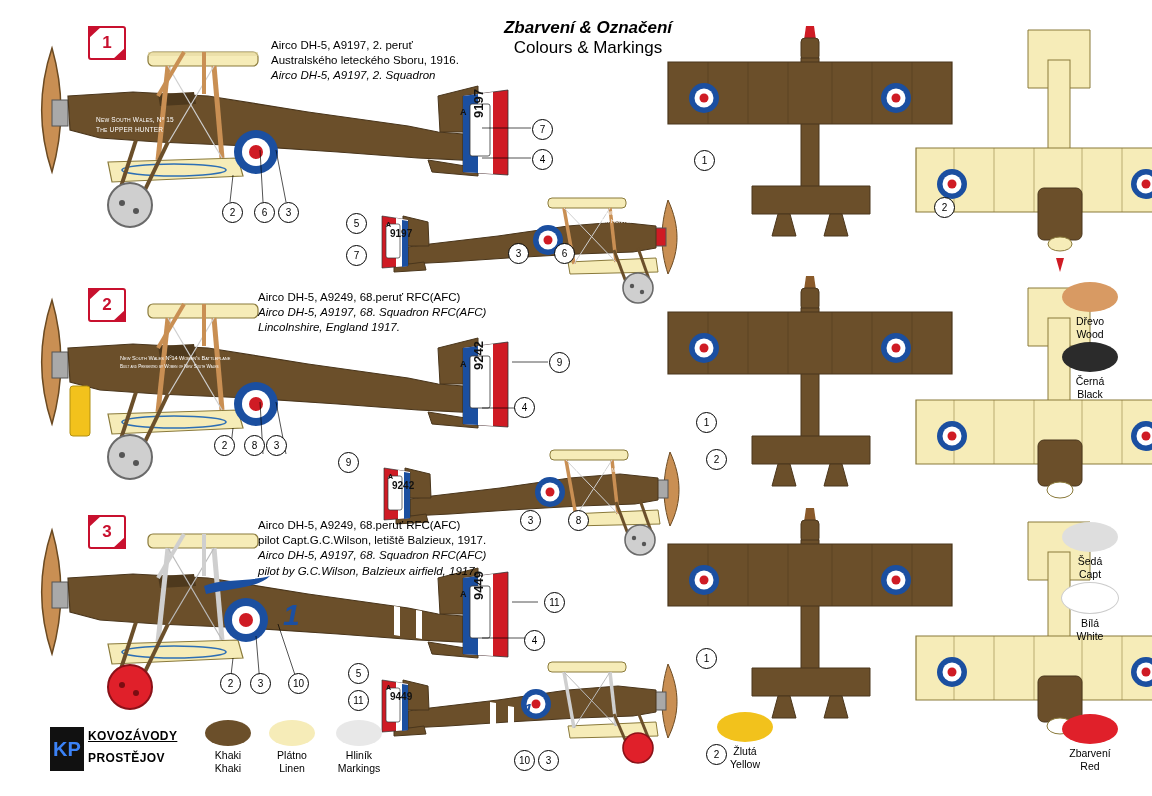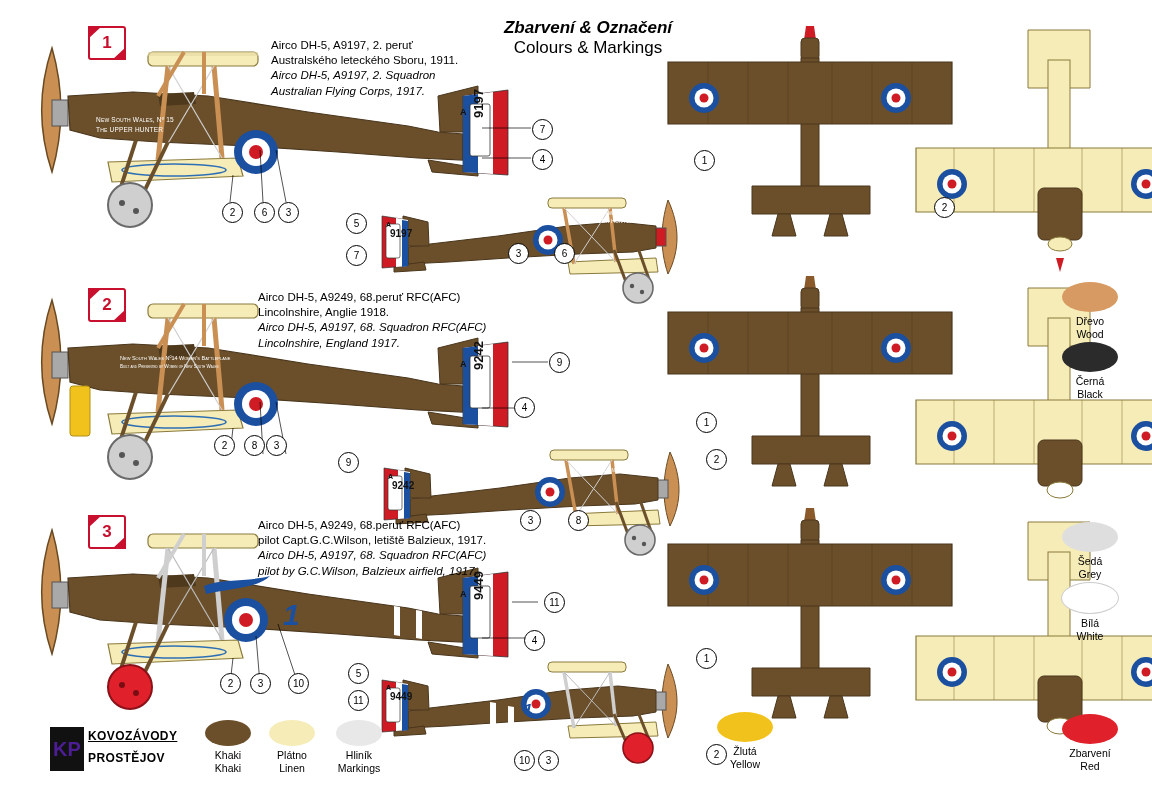--- a/index.html
+++ b/index.html
@@ -40,21 +40,21 @@
   .sw-oval{width:56px;height:30px;border-radius:50%;}
   .sw-small{width:46px;height:26px;border-radius:50%;}
 
   
   .callout{position:absolute;width:19px;height:19px;border-radius:50%;border:1px solid #000;
            background:#fff;font-size:10px;display:flex;align-items:center;justify-content:center;}
 
   
   .logo{position:absolute;left:42px;top:727px;width:150px;height:46px;}
   .logo .box{position:absolute;left:0;top:0;width:34px;height:44px;background:#111;}
-  .logo .kp{position:absolute;left:3px;top:4px;width:28px;height:36px;color:#4c1d95;
+  .logo .kp{position:absolute;left:3px;top:4px;width:28px;height:36px;color:#3b82f6;
             font-weight:bold;font-size:20px;text-align:center;line-height:36px;}
   .logo .t1{position:absolute;left:38px;top:2px;font-size:12px;font-weight:bold;letter-spacing:.4px;text-decoration:underline;}
   .logo .t2{position:absolute;left:38px;top:24px;font-size:12px;font-weight:bold;letter-spacing:.4px;}
 
   .txt{position:absolute;}
 </style>
 </head>
 <body>
 
 <div class="sheet">
@@ -461,27 +461,25 @@
       <i class="tri2"></i>
   </div>
   <div class="badge" style="left:80px;top:515px">
     <span>3</span>
     <i class="tri"></i>
       <i class="tri2"></i>
   </div>
 
   <div class="cap" style="left:263px;top:38px">
     <div>Airco DH-5, A9197, 2. peruť</div>
-    <div>Australského leteckého Sboru, 1911.</div>
+    <div>Australského leteckého Sboru, 1916.</div>
     <div class="it">Airco DH-5, A9197, 2. Squadron</div>
-    <div class="it">Australian Flying Corps, 1917.</div>
   </div>
   <div class="cap" style="left:250px;top:290px;width:272px">
     <div>Airco DH-5, A9249, 68.peruť RFC(AFC)</div>
-    <div>Lincolnshire, Anglie 1918.</div>
     <div class="it">Airco DH-5, A9197, 68. Squadron RFC(AFC)</div>
     <div class="it">Lincolnshire, England 1917.</div>
   </div>
   <div class="cap" style="left:250px;top:518px;width:282px">
     <div>Airco DH-5, A9249, 68.peruť RFC(AFC)</div>
     <div>pilot Capt.G.C.Wilson, letiště Balzieux, 1917.</div>
     <div class="it">Airco DH-5, A9197, 68. Squadron RFC(AFC)</div>
     <div class="it">pilot by G.C.Wilson, Balzieux airfield, 1917.</div>
   </div>
 
@@ -526,21 +524,21 @@
     <div>Wood</div>
   </div>
   <div class="swatch-row" style="left:1034px;top:342px;width:96px">
     <div class="sw sw-oval" style="background:#2b2b2b"></div>
     <div>Černá</div>
     <div>Black</div>
   </div>
   <div class="swatch-row" style="left:1034px;top:522px;width:96px">
     <div class="sw sw-oval" style="background:#dedede"></div>
     <div>Šedá</div>
-    <div>Grey</div>
+    <div>Capt</div>
   </div>
   <div class="swatch-row" style="left:1034px;top:582px;width:96px">
     <div class="sw sw-oval" style="background:#ffffff;border:1px solid #ccc"></div>
     <div>Bílá</div>
     <div>White</div>
   </div>
   <div class="swatch-row" style="left:1034px;top:714px;width:96px">
     <div class="sw sw-oval" style="background:#e0202a"></div>
     <div>Zbarvení</div>
     <div>Red</div>

